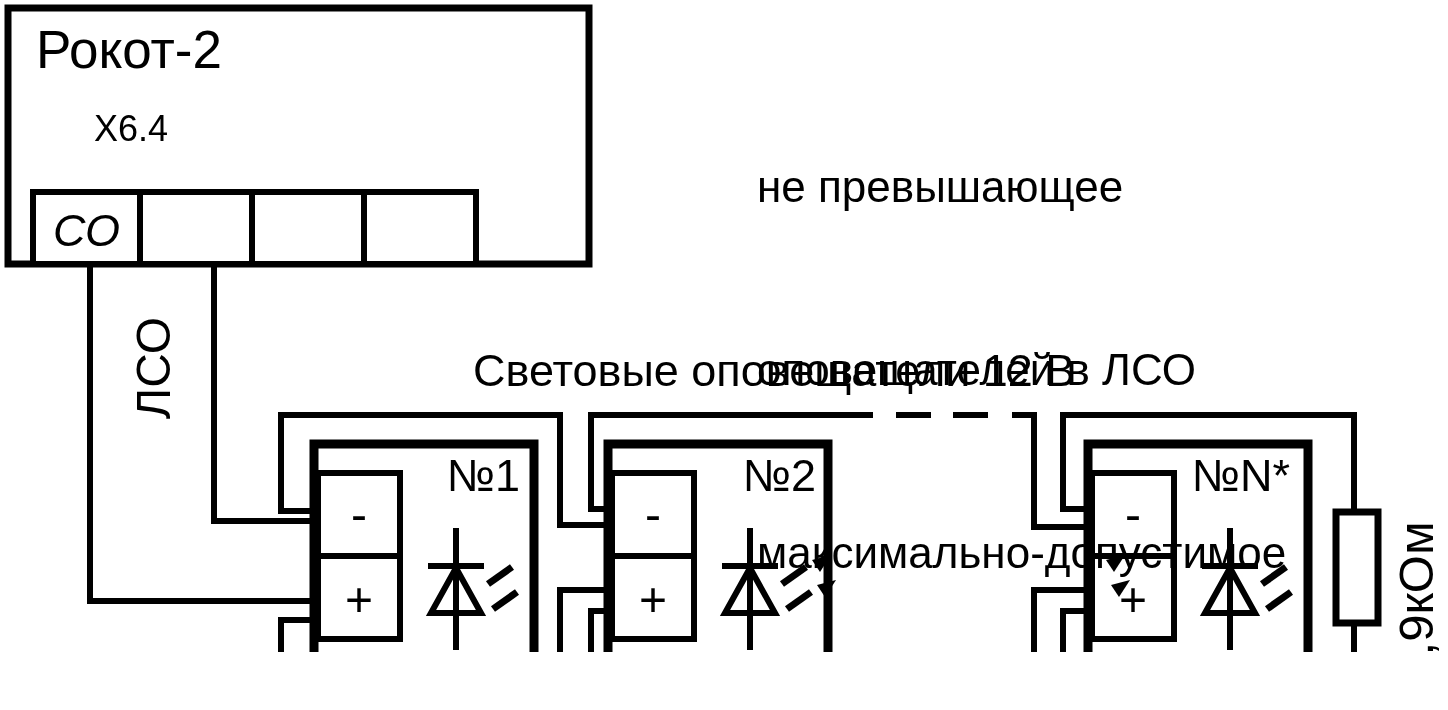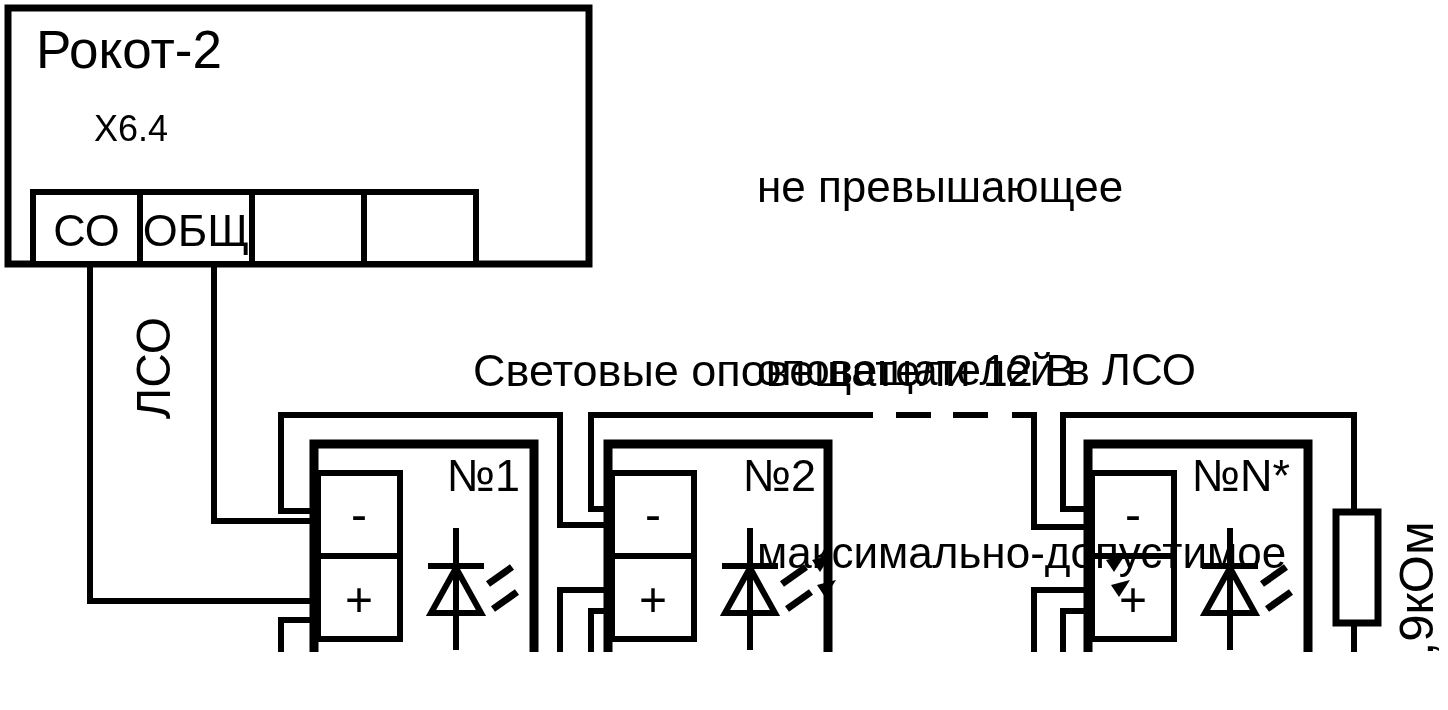--- a/index.html
+++ b/index.html
@@ -28,20 +28,21 @@
     line-height: 1.05;
   }
   .panel-title   { left: 36px;  top: 22px;  font-size: 53px; }
   .connector-lbl { left: 94px;  top: 110px; font-size: 36px; }
   .term-lbl {
     top: 206px;
     height: 50px;
     font-size: 45px;
     text-align: center;
     line-height: 50px;
+    font-style: italic;
   }
   .term-lbl.t0 { left: 33px;  width: 107px; }
   .term-lbl.t1 { left: 140px; width: 112px; }
   .note {
     left: 757px;
     top: 34px;
     font-size: 44px;
     line-height: 61px;
   }
   .group-title { left: 473px; top: 347px; font-size: 45px; text-align: center; }
@@ -159,21 +160,20 @@
     <use href="#led-sym" x="608"></use>
     <use href="#led-sym" x="1088"></use>
 
     <rect x="1336" y="512" width="42" height="111" fill="#ffffff" stroke="#000" stroke-width="7"></rect>
   </svg>
 
   <div class="lbl panel-title">Рокот-2</div>
   <div class="lbl connector-lbl">X6.4</div>
 
   <div class="lbl term-lbl t0">СО</div>
-  <div class="lbl term-lbl t1">ОБЩ</div>
 
   <div class="lbl note">
     <div>не превышающее</div>
     <div>оповещателей в ЛСО</div>
     <div>максимально-допустимое</div>
   </div>
 
   <div class="lbl rot bus-lbl">ЛСО</div>
 
   <div class="lbl group-title">Световые оповещатели 12 В</div>

